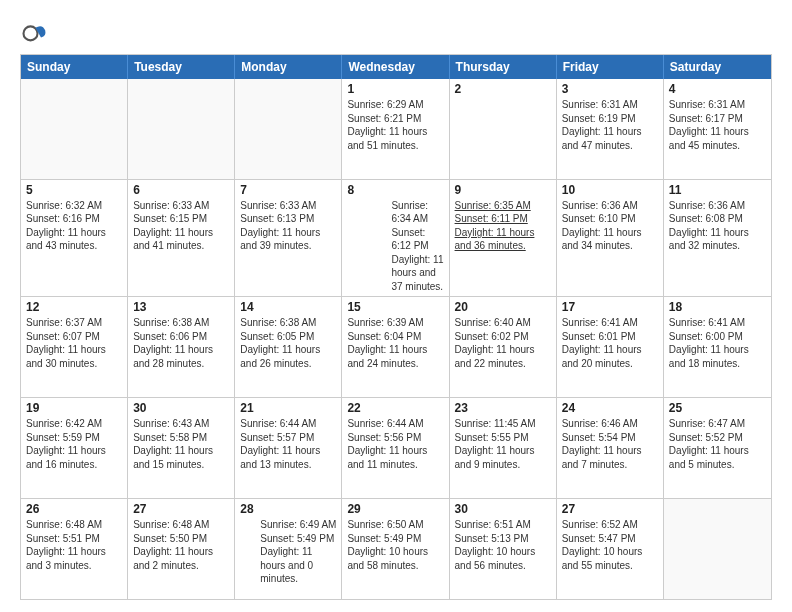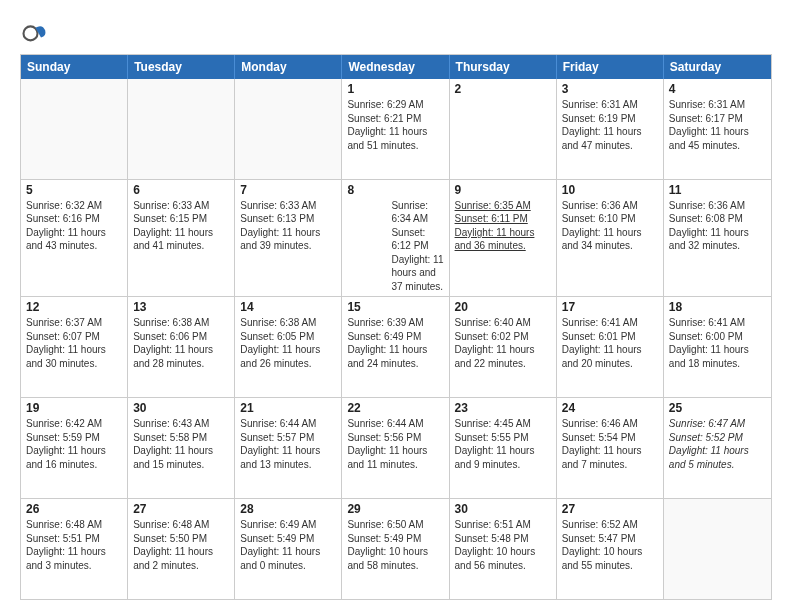--- a/index.html
+++ b/index.html
@@ -226,21 +226,21 @@
           </div>
           <div class="cal-cell">
             <div class="day-num">14</div>
             <div class="cell-info" style="white-space: pre-line;">Sunrise: 6:38 AM
 Sunset: 6:05 PM
 Daylight: 11 hours and 26 minutes.</div>
           </div>
           <div class="cal-cell">
             <div class="day-num">15</div>
             <div class="cell-info" style="white-space: pre-line;">Sunrise: 6:39 AM
-Sunset: 6:49 PM
+Sunset: 6:04 PM
 Daylight: 11 hours and 24 minutes.</div>
           </div>
           <div class="cal-cell">
             <div class="day-num">20</div>
             <div class="cell-info" style="white-space: pre-line;">Sunrise: 6:40 AM
 Sunset: 6:02 PM
 Daylight: 11 hours and 22 minutes.</div>
           </div>
           <div class="cal-cell">
             <div class="day-num">17</div>
@@ -275,66 +275,66 @@
 Daylight: 11 hours and 13 minutes.</div>
           </div>
           <div class="cal-cell">
             <div class="day-num">22</div>
             <div class="cell-info" style="white-space: pre-line;">Sunrise: 6:44 AM
 Sunset: 5:56 PM
 Daylight: 11 hours and 11 minutes.</div>
           </div>
           <div class="cal-cell">
             <div class="day-num">23</div>
-            <div class="cell-info" style="white-space: pre-line;">Sunrise: 4:45 AM
+            <div class="cell-info" style="white-space: pre-line;">Sunrise: 11:45 AM
 Sunset: 5:55 PM
 Daylight: 11 hours and 9 minutes.</div>
           </div>
           <div class="cal-cell">
             <div class="day-num">24</div>
             <div class="cell-info" style="white-space: pre-line;">Sunrise: 6:46 AM
 Sunset: 5:54 PM
 Daylight: 11 hours and 7 minutes.</div>
           </div>
           <div class="cal-cell">
             <div class="day-num">25</div>
-            <div class="cell-info" style="white-space: pre-line; font-style: italic;">Sunrise: 6:47 AM
+            <div class="cell-info" style="white-space: pre-line;">Sunrise: 6:47 AM
 Sunset: 5:52 PM
 Daylight: 11 hours and 5 minutes.</div>
           </div>
         </div>
         <div class="cal-row">
           <div class="cal-cell">
             <div class="day-num">26</div>
             <div class="cell-info" style="white-space: pre-line;">Sunrise: 6:48 AM
 Sunset: 5:51 PM
 Daylight: 11 hours and 3 minutes.</div>
           </div>
           <div class="cal-cell">
             <div class="day-num">27</div>
             <div class="cell-info" style="white-space: pre-line;">Sunrise: 6:48 AM
 Sunset: 5:50 PM
 Daylight: 11 hours and 2 minutes.</div>
           </div>
           <div class="cal-cell">
             <div class="day-num">28</div>
-            <div class="cell-info" style="white-space: pre-line;">Sunrise: 6:49 AM
+            <div class="cell-info" style="white-space: pre-line; margin-left: 20px;">Sunrise: 6:49 AM
 Sunset: 5:49 PM
 Daylight: 11 hours and 0 minutes.</div>
           </div>
           <div class="cal-cell">
             <div class="day-num">29</div>
             <div class="cell-info" style="white-space: pre-line;">Sunrise: 6:50 AM
 Sunset: 5:49 PM
 Daylight: 10 hours and 58 minutes.</div>
           </div>
           <div class="cal-cell">
             <div class="day-num">30</div>
             <div class="cell-info" style="white-space: pre-line;">Sunrise: 6:51 AM
-Sunset: 5:48 PM
+Sunset: 5:13 PM
 Daylight: 10 hours and 56 minutes.</div>
           </div>
           <div class="cal-cell">
             <div class="day-num">27</div>
             <div class="cell-info" style="white-space: pre-line;">Sunrise: 6:52 AM
 Sunset: 5:47 PM
 Daylight: 10 hours and 55 minutes.</div>
           </div>
           <div class="cal-cell empty"></div>
         </div>

